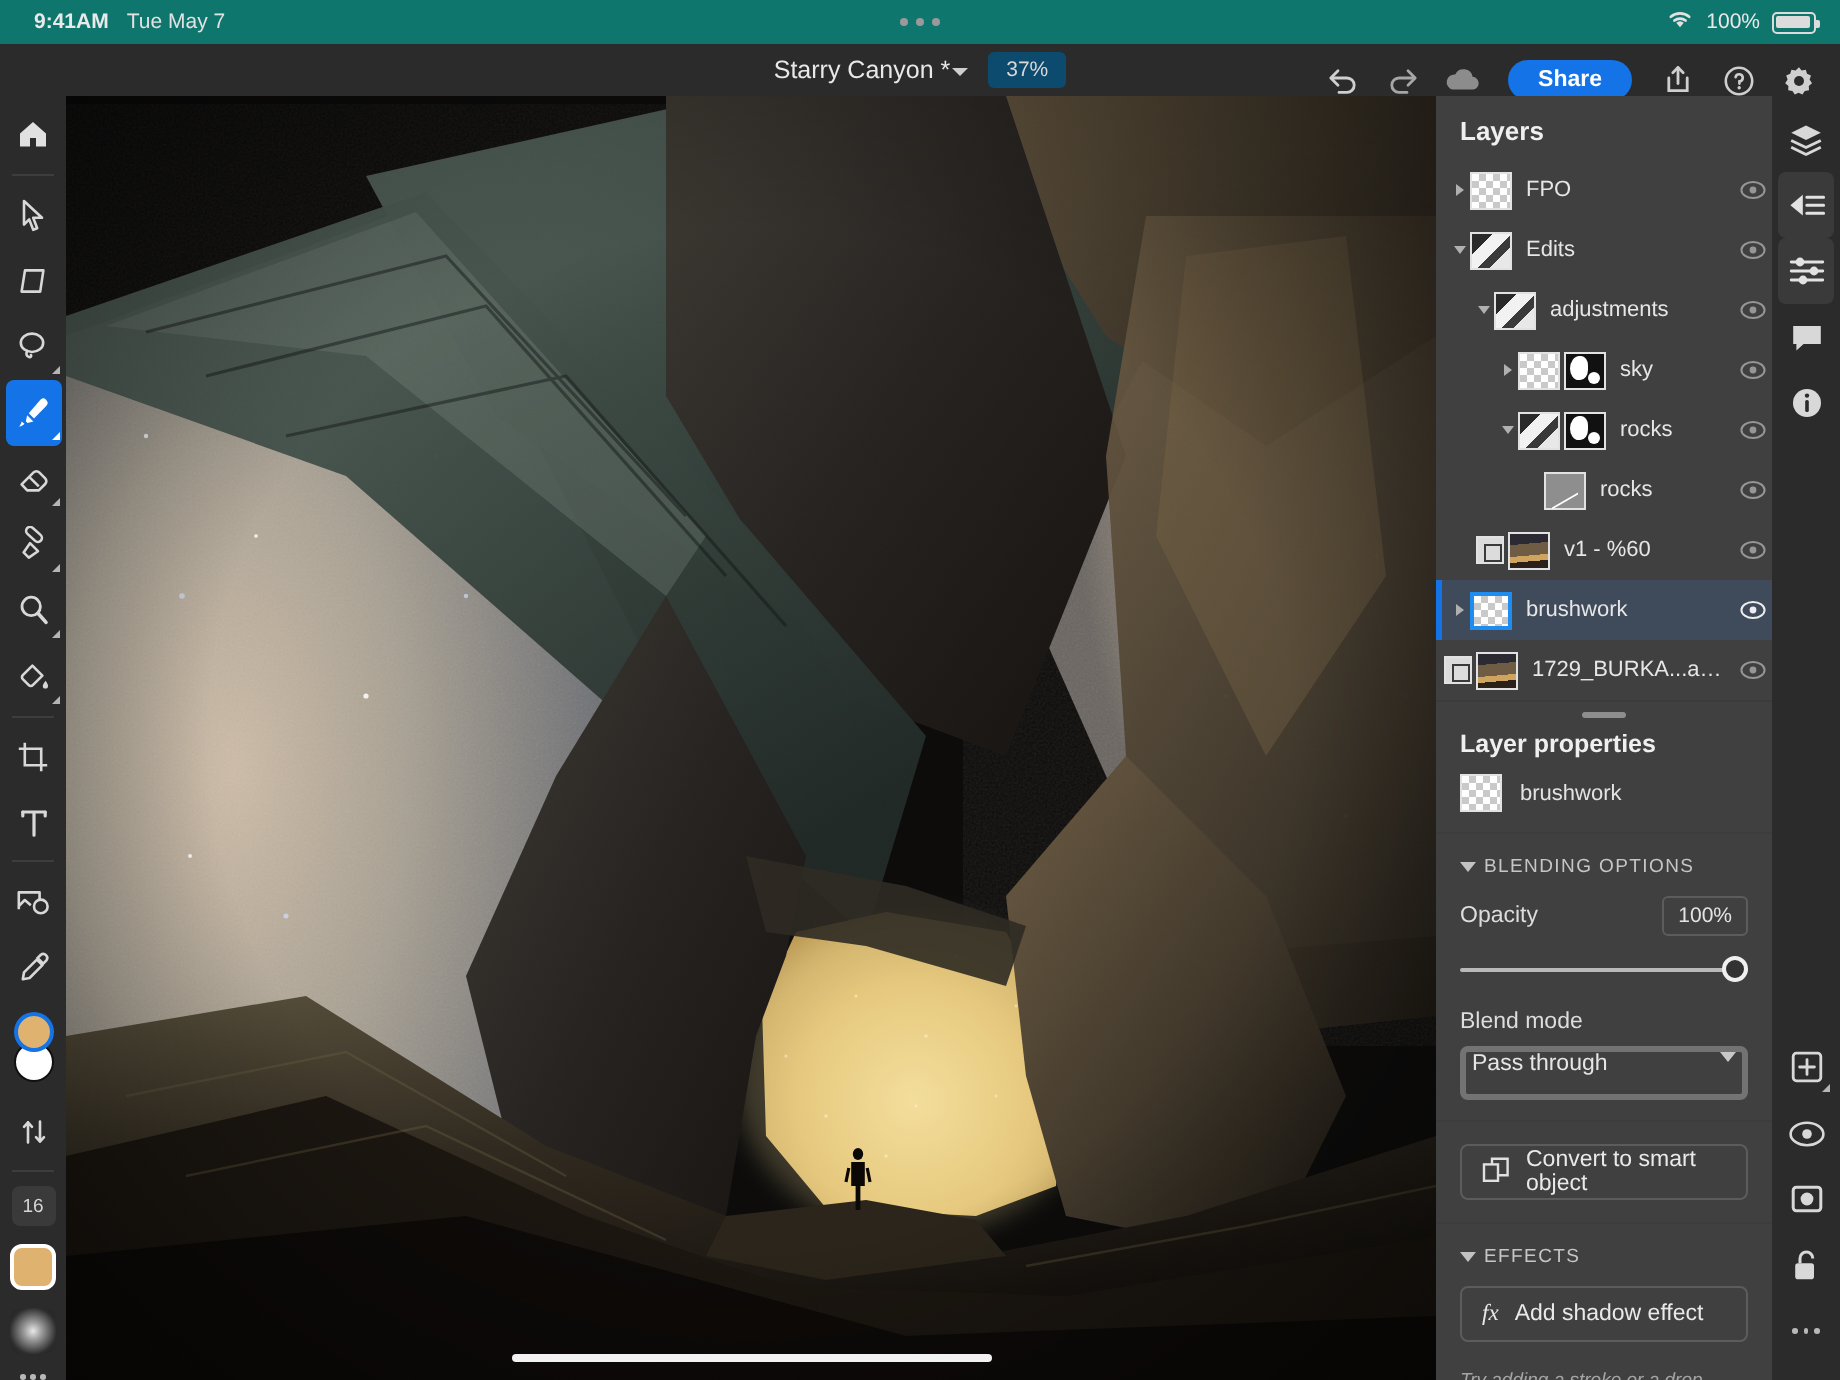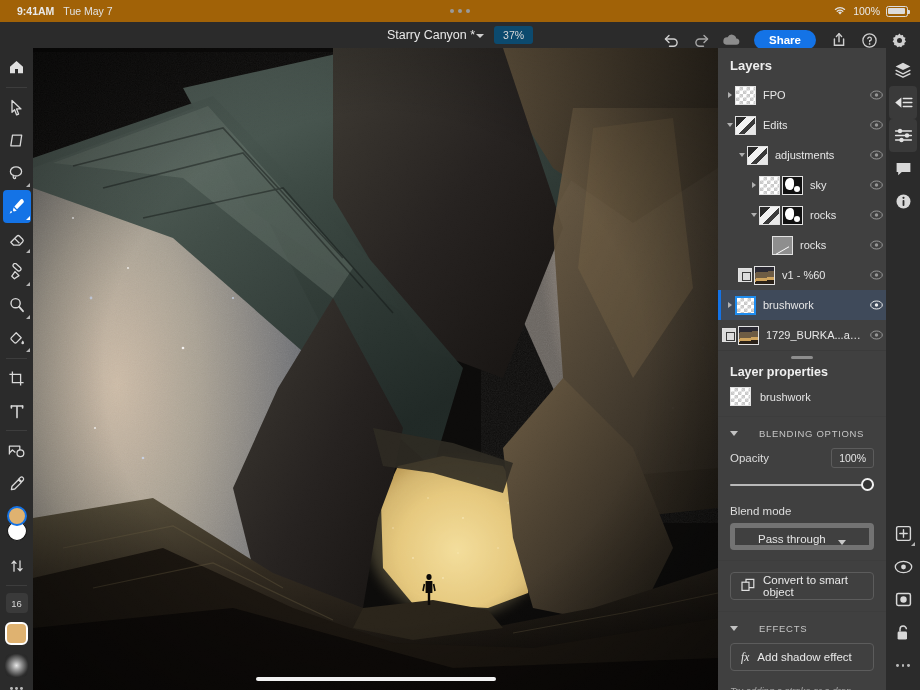--- a/index.html
+++ b/index.html
@@ -8,21 +8,21 @@
     background: #1c1c1c;
     font-family: "Liberation Sans", sans-serif;
     overflow: hidden;
     -webkit-font-smoothing: antialiased;
   }
   .app { position: relative; width: 920px; height: 690px; background: #262626; }
 
   
   .statusbar {
     position: absolute; top: 0; left: 0; width: 920px; height: 22px;
-    background: #a16207; color: #e9e9e9; font-size: 10.5px;
+    background: #0f766e; color: #e9e9e9; font-size: 10.5px;
     display: flex; align-items: center;
   }
   .sb-left { display: flex; align-items: center; gap: 9px; padding-left: 17px; font-weight: 600; }
   .sb-date { font-weight: 400; color: #e2e2e2; }
   .sb-dots { position: absolute; left: 0; right: 0; top: 0; height: 22px;
     display: flex; align-items: center; justify-content: center; gap: 4px; pointer-events: none; }
   .sb-dots i { width: 4px; height: 4px; border-radius: 50%; background: #9a9a9a; display: block; }
   .sb-right { position: absolute; right: 12px; top: 0; height: 22px;
     display: flex; align-items: center; gap: 6px; font-size: 10.5px; }
   .batt { width: 22px; height: 11px; border: 1.2px solid #dcdcdc; border-radius: 2.5px; position: relative; }
@@ -122,35 +122,35 @@
 
   .grabber { height: 14px; display: flex; align-items: center; justify-content: center; cursor: ns-resize;
     border-top: 1px solid #3b3b3b; }
   .grabber i { width: 22px; height: 3px; border-radius: 2px; background: #8d8d8d; display: block; }
 
   .props { flex: 1 1 auto; overflow: hidden; }
   .props-title { color: #efefef; font-size: 12.5px; font-weight: 600; padding: 2px 12px 8px 12px; }
   .prop-layer { display: flex; align-items: center; gap: 9px; padding: 0 12px 10px 12px; }
   .prop-layer .pl-name { color: #e3e3e3; font-size: 11px; }
   .hr { height: 1px; background: #3d3d3d; margin: 0; }
-  .section-head { display: flex; align-items: center; gap: 21px; padding: 11px 12px 9px 12px; cursor: pointer; }
+  .section-head { display: flex; align-items: center; gap: 4px; padding: 11px 12px 9px 12px; cursor: pointer; }
   .section-head .chev { width: 0; height: 0; border-left: 4px solid transparent; border-right: 4px solid transparent;
     border-top: 5px solid #c2c2c2; }
   .section-head span { color: #c6c6c6; font-size: 9.5px; letter-spacing: .7px; }
   .row-lbl { display: flex; align-items: center; justify-content: space-between; padding: 0 12px; }
   .row-lbl > label { color: #ddd; font-size: 11.5px; }
   .num-box { background: transparent; border: 1px solid #5c5c5c; border-radius: 3px; color: #e4e4e4;
     font-size: 10.5px; padding: 3px 7px; min-width: 38px; text-align: center; cursor: text; }
   .slider { position: relative; margin: 10px 12px 0 12px; height: 14px; cursor: pointer; }
   .slider .track { position: absolute; top: 6px; left: 0; right: 0; height: 2px; background: #b9b9b9; border-radius: 2px; }
   .slider .knob { position: absolute; right: 0; top: 0; width: 13px; height: 13px; border-radius: 50%;
     background: #323232; border: 2px solid #f0f0f0; }
   .sub-lbl { color: #ddd; font-size: 11.5px; padding: 13px 12px 6px 12px; }
-  .select { margin: 0 12px; height: 27px; border: 5px solid #737373; border-radius: 4px;
-    display: flex; align-items: flex-end; justify-content: space-between; padding: 0 23px; cursor: pointer; }
+  .select { margin: 0 12px; height: 27px; border: 3px solid #737373; border-radius: 4px;
+    display: flex; align-items: flex-start; justify-content: space-between; padding: 0 3px; cursor: pointer; }
   .select span { color: #e6e6e6; font-size: 11.5px; }
   .select .chev { width: 0; height: 0; border-left: 4.5px solid transparent; border-right: 4.5px solid transparent;
     border-top: 5.5px solid #c8c8c8; }
   .btn-wide { margin: 11px 12px; height: 28px; border: 1px solid #5c5c5c; border-radius: 4px;
     display: flex; align-items: center; gap: 8px; padding: 0 10px; cursor: pointer; }
   .btn-wide span { color: #e9e9e9; font-size: 11.5px; }
   .hint { color: #a5a5a5; font-size: 9.5px; font-style: italic; padding: 3px 12px 0 12px; line-height: 1.3; }
   .fx { color: #e9e9e9; font-size: 12.5px; font-style: italic; font-family: "Liberation Serif", serif; }
 
   

